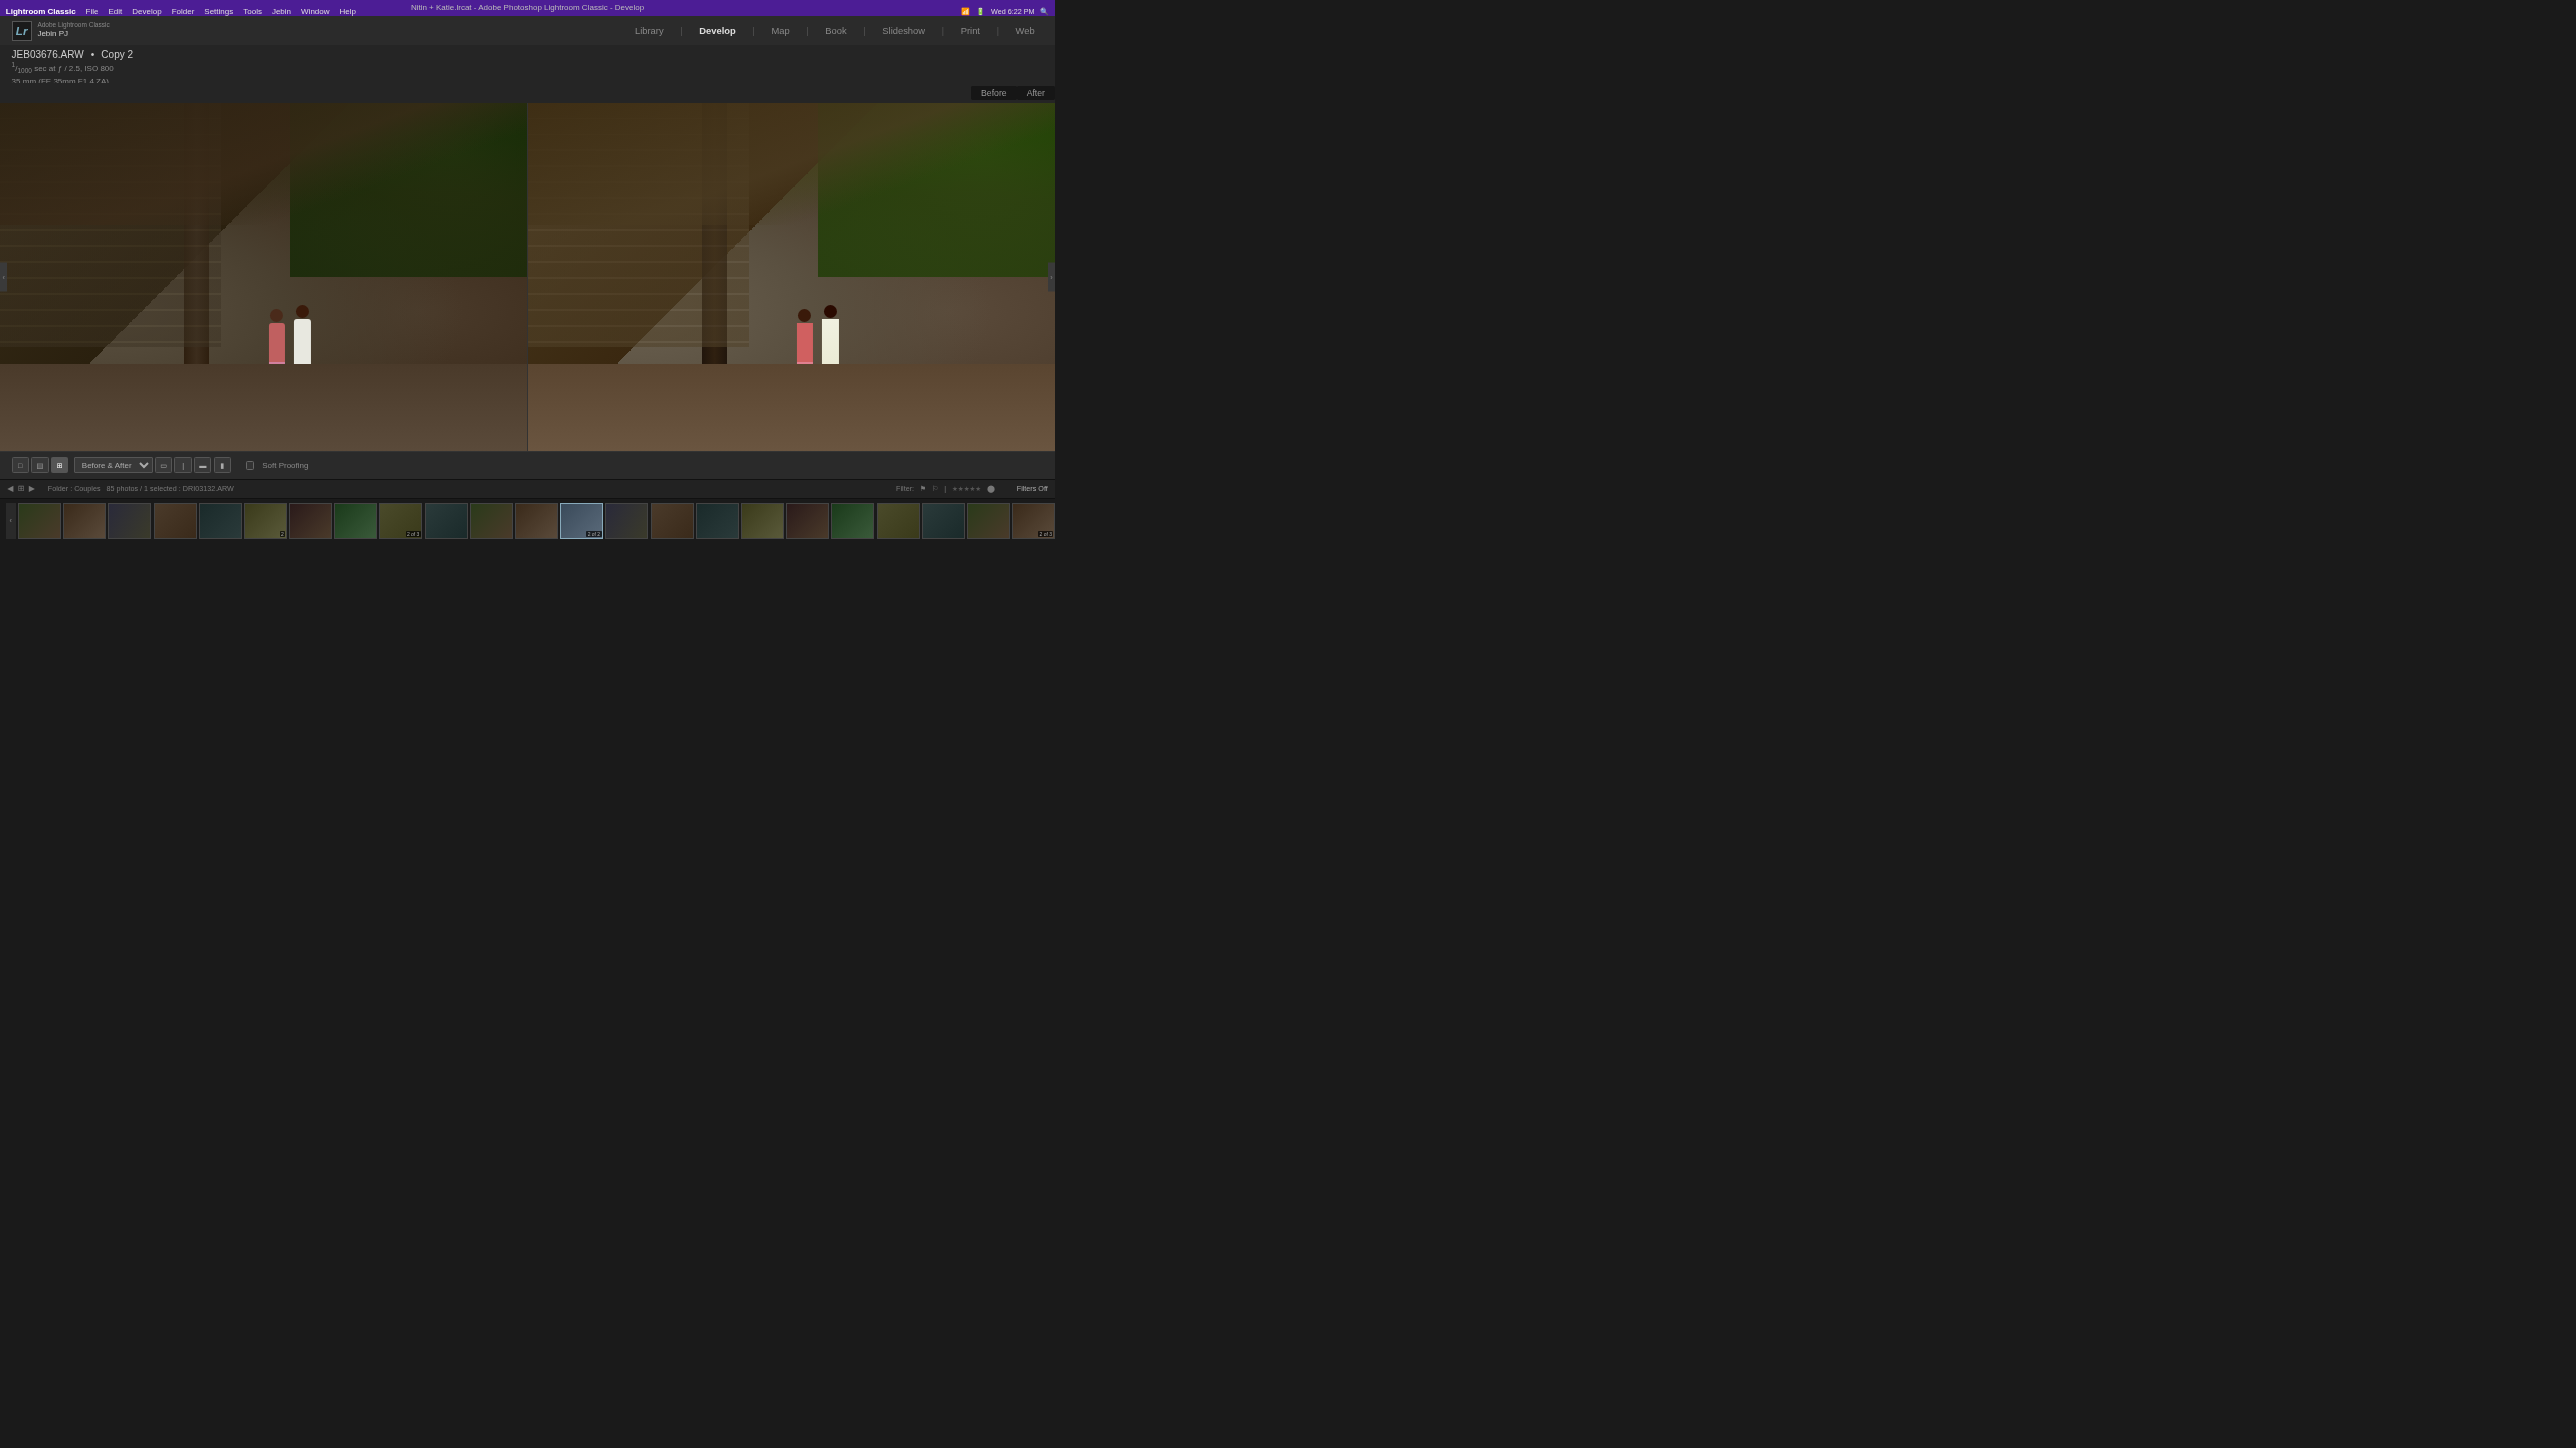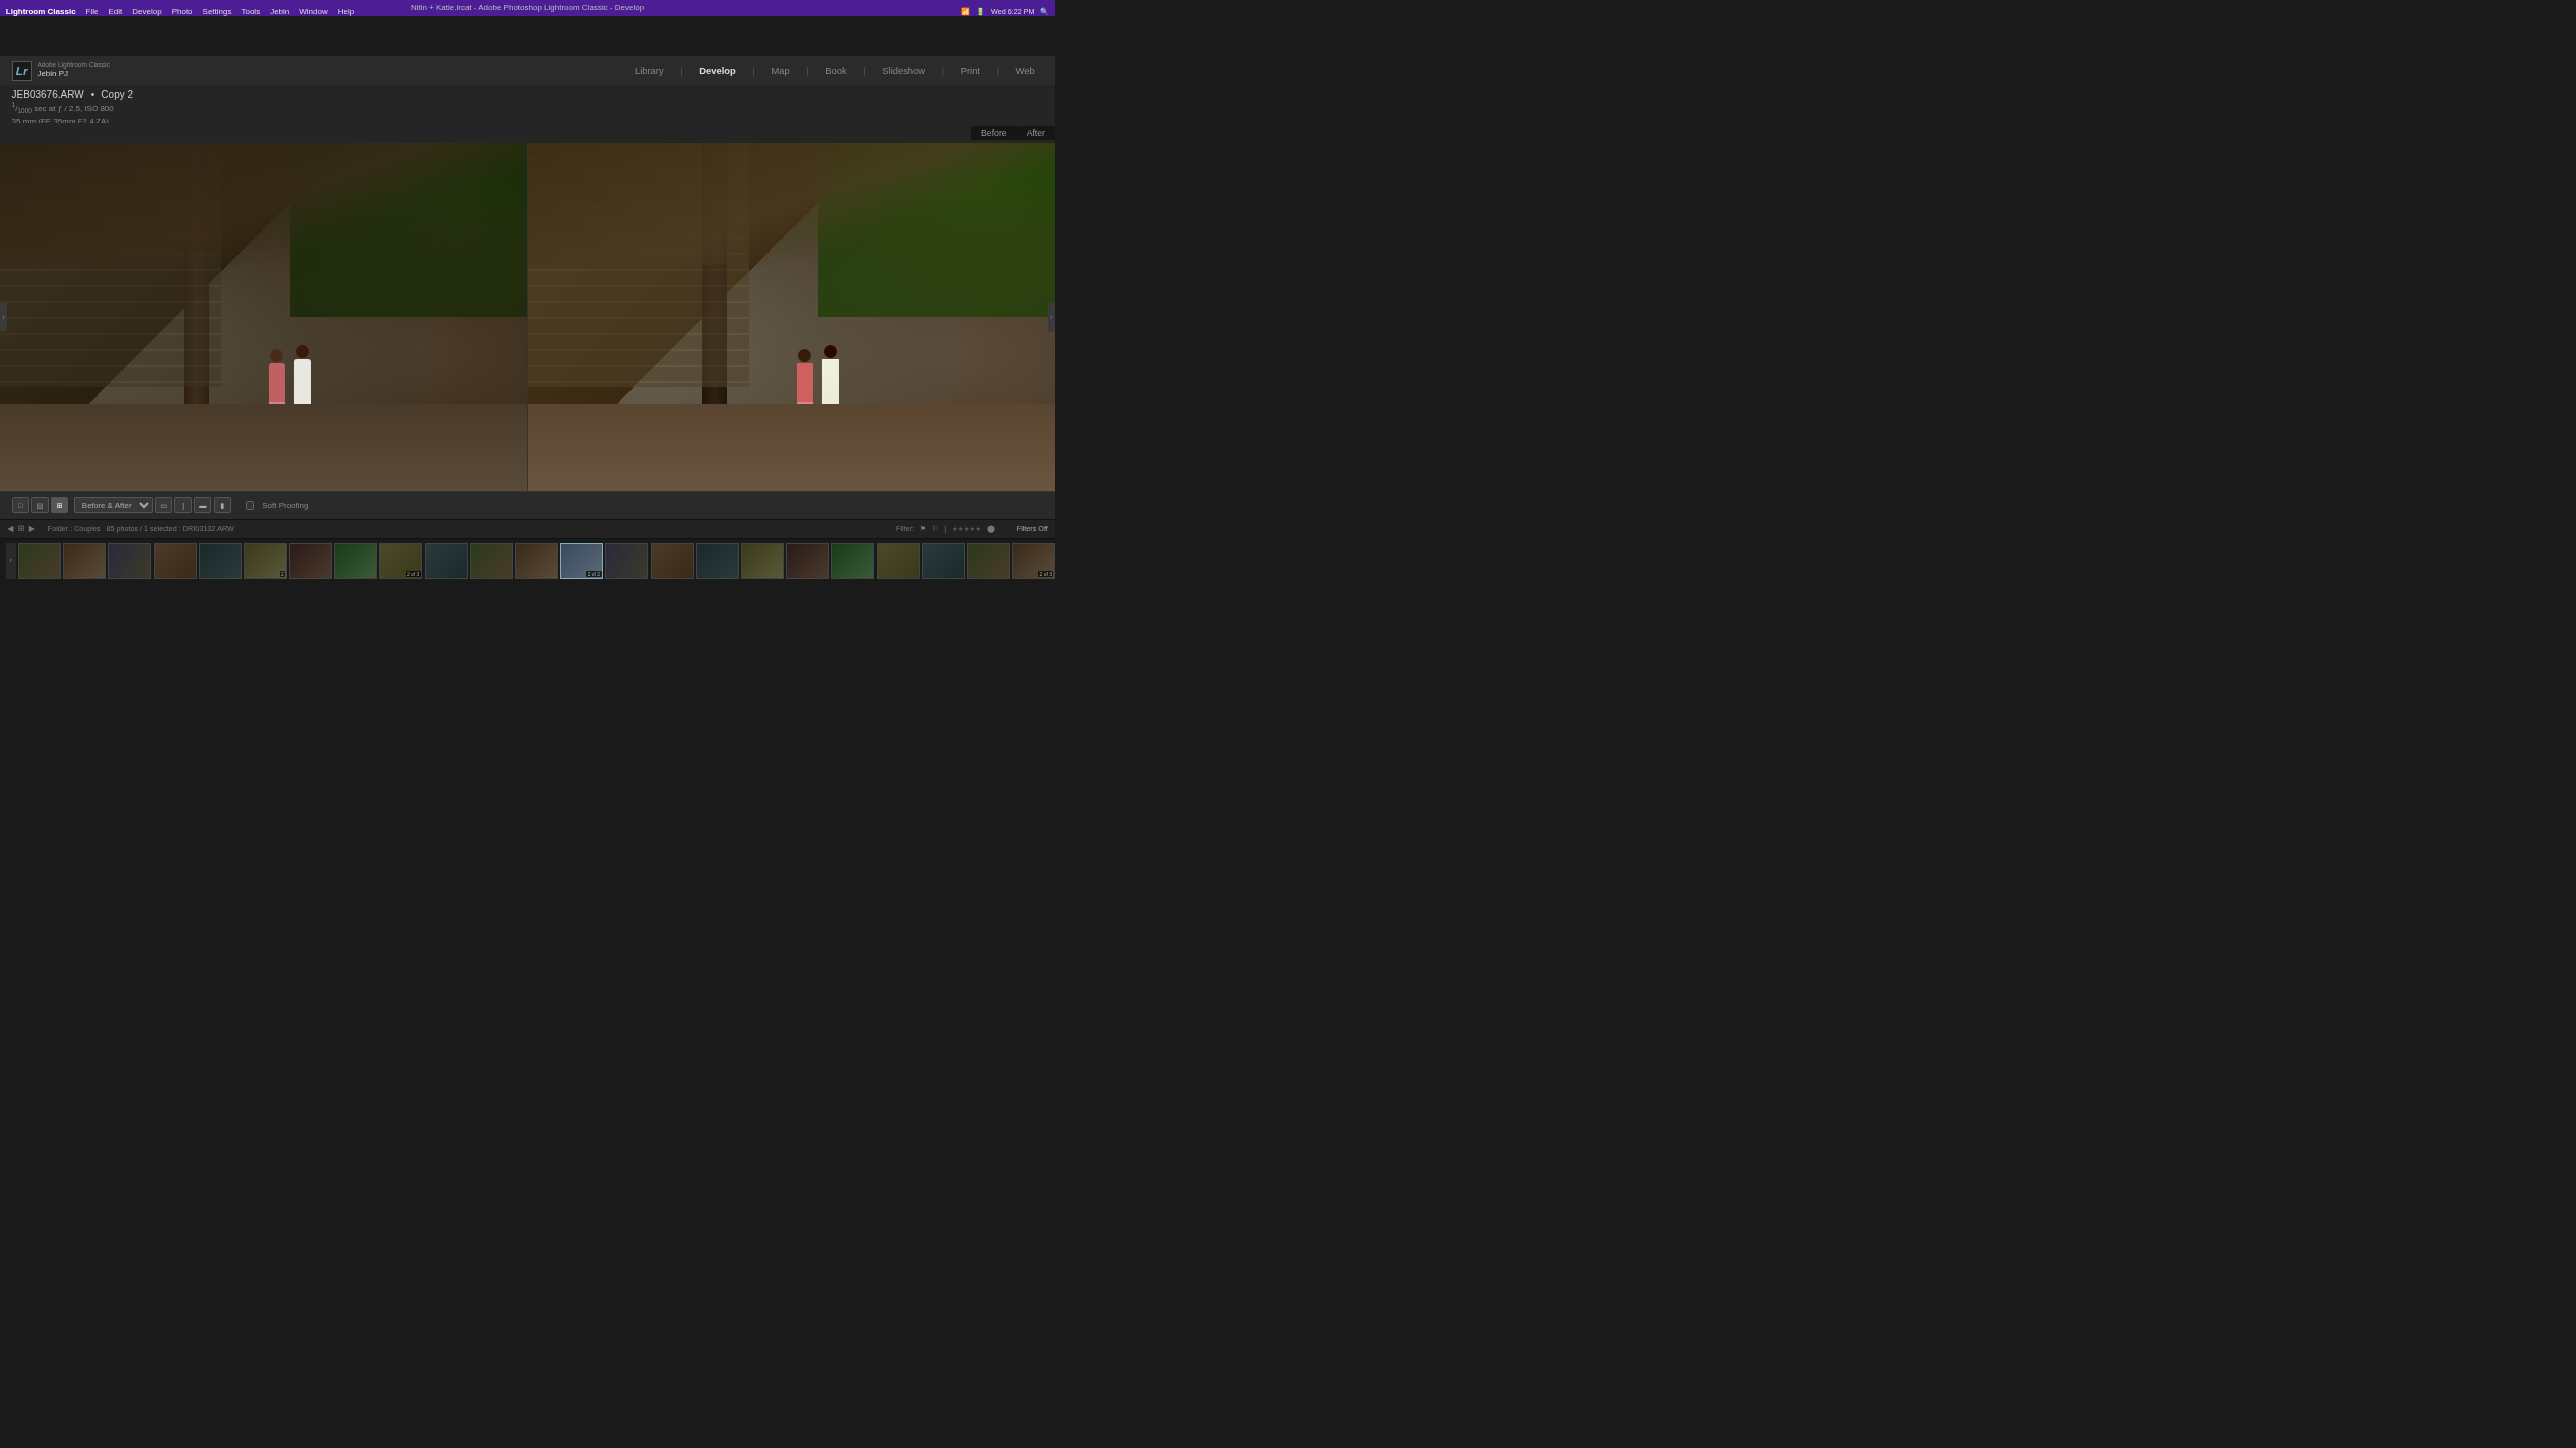--- a/index.html
+++ b/index.html
@@ -51,21 +51,20 @@
       line-height: 16px;
     }
 
     
     #top-nav {
       height: 29px;
       background: #2b2b2b;
       display: flex;
       padding: 0 11.6px;
       position: relative;
-      margin-top: 40px;
     }
     #lr-logo {
       display: flex;
       align-items: center;
       gap: 5.8px;
       margin-right: 14.5px;
     }
     #lr-logo .logo-box {
       width: 20px;
       height: 20px;
@@ -430,21 +429,21 @@
   </style>
 </head>
 <body>
 
 <div id="menu-bar">
   <span class="app-name">Lightroom Classic</span>
   <div id="title-bar">Nitin + Katie.lrcat - Adobe Photoshop Lightroom Classic - Develop</div>
   <span class="menu-item">File</span>
   <span class="menu-item">Edit</span>
   <span class="menu-item">Develop</span>
-  <span class="menu-item">Photo</span>
+  <span class="menu-item">Folder</span>
   <span class="menu-item">Settings</span>
   <span class="menu-item">Tools</span>
   <span class="menu-item">Jebin</span>
   <span class="menu-item">Window</span>
   <span class="menu-item">Help</span>
   <div class="system-icons">
     <span>📶</span>
     <span>🔋</span>
     <span>Wed 6:22 PM</span>
     <span>🔍</span>

